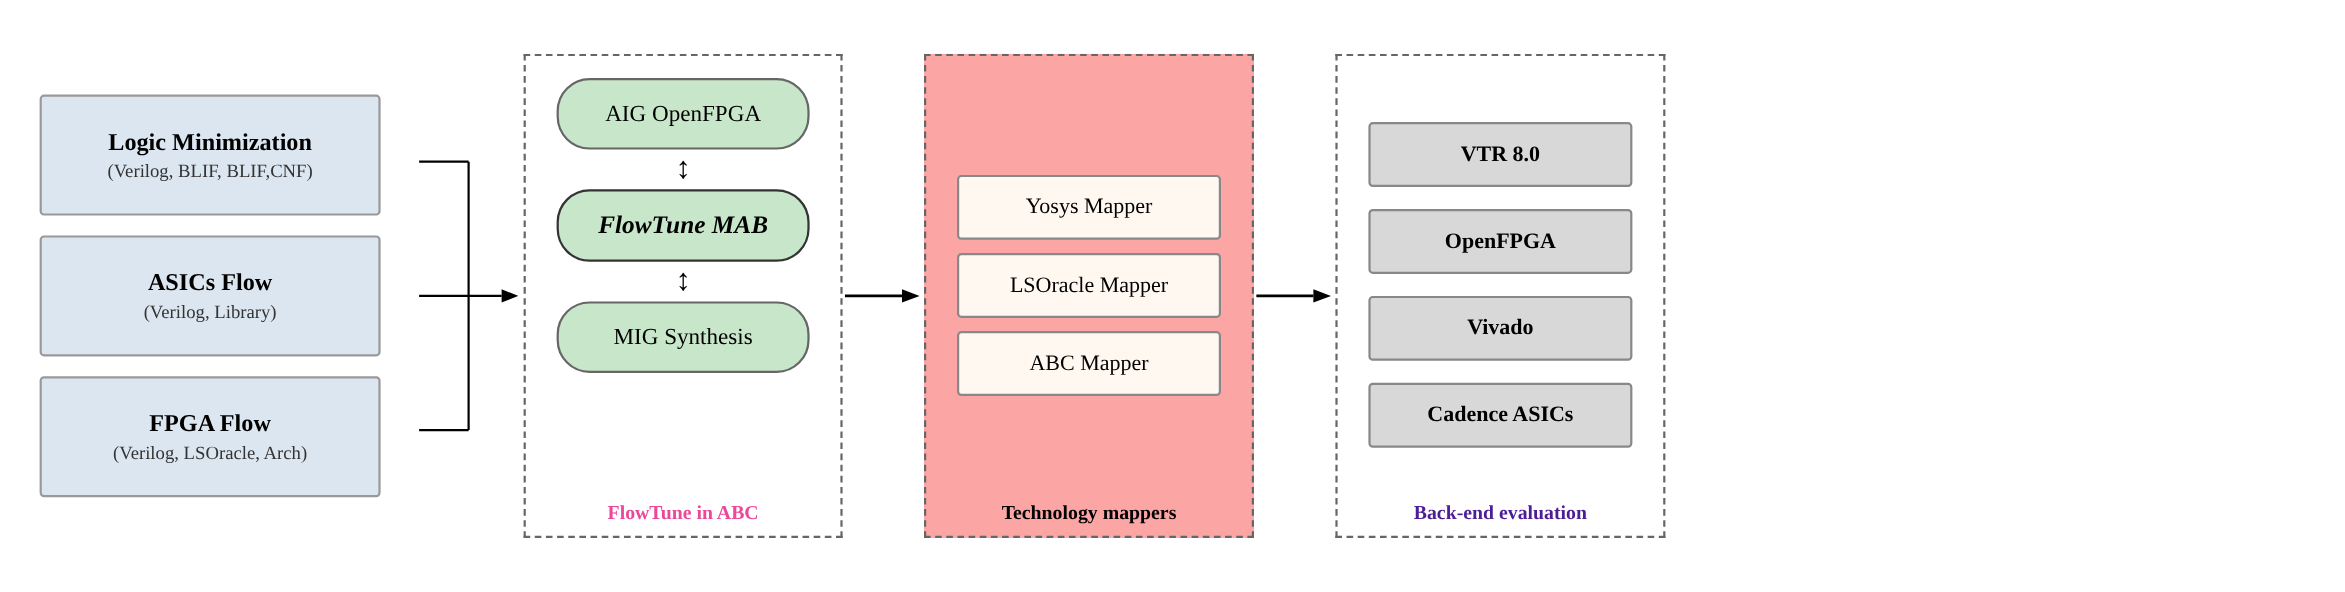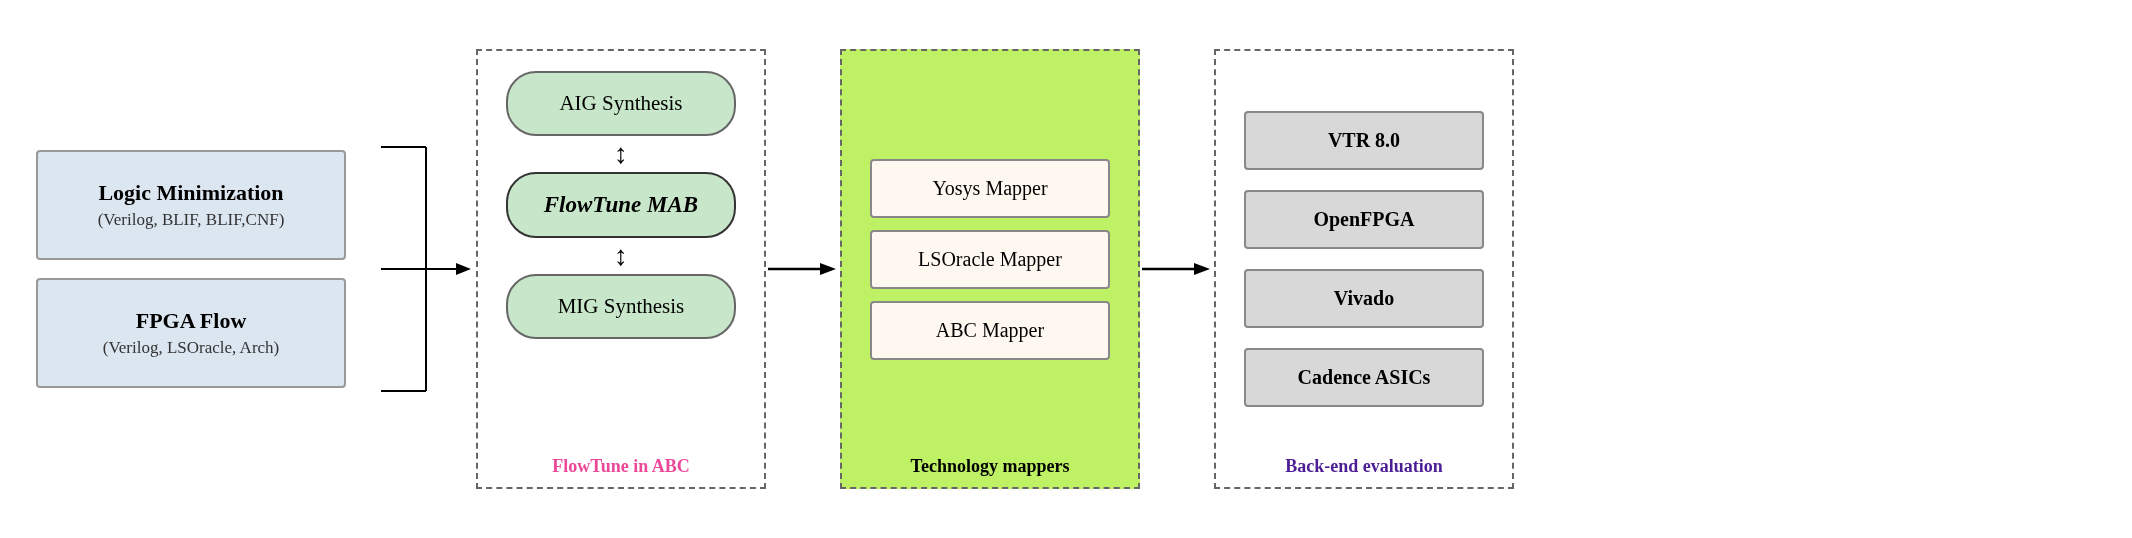--- a/index.html
+++ b/index.html
@@ -108,21 +108,21 @@
       align-items: center;
       font-size: 28px;
       color: #000;
       line-height: 1;
       margin: 4px 0;
     }
 
     
     .mappers-section {
       border: 2.5px dashed #666;
-      background: #bef264;
+      background: #fca5a5;
       padding: 20px 30px 40px 30px;
       display: flex;
       flex-direction: column;
       align-items: center;
       gap: 12px;
       width: 300px;
       flex-shrink: 0;
       position: relative;
       height: 440px;
       justify-content: center;
@@ -195,41 +195,45 @@
 <body>
 
 <div class="diagram">
 
   <div class="left-section">
     <div class="input-box">
       <span class="title">Logic Minimization</span>
       <span class="subtitle">(Verilog, BLIF, BLIF,CNF)</span>
     </div>
     <div class="input-box">
+      <span class="title">ASICs Flow</span>
+      <span class="subtitle">(Verilog, Library)</span>
+    </div>
+    <div class="input-box">
       <span class="title">FPGA Flow</span>
       <span class="subtitle">(Verilog, LSOracle, Arch)</span>
     </div>
   </div>
 
   <svg class="left-arrows-svg" width="90" height="360" viewBox="0 0 90 360">
 
     <line x1="0" y1="58" x2="45" y2="58" stroke="#000" stroke-width="2"></line>
     <line x1="0" y1="180" x2="45" y2="180" stroke="#000" stroke-width="2"></line>
     <line x1="0" y1="302" x2="45" y2="302" stroke="#000" stroke-width="2"></line>
 
     <line x1="45" y1="58" x2="45" y2="302" stroke="#000" stroke-width="2"></line>
 
     <line x1="45" y1="180" x2="75" y2="180" stroke="#000" stroke-width="2"></line>
 
     <polygon points="75,174 90,180 75,186" fill="#000"></polygon>
   </svg>
 
   <div class="center-section">
     <div class="green-box">
-      <span>AIG Synthesis</span>
+      <span>AIG OpenFPGA</span>
     </div>
     <div class="double-arrow-v">
       ↕
     </div>
     <div class="flowtune-box">
       <span>FlowTune MAB</span>
     </div>
     <div class="double-arrow-v">
       ↕
     </div>

